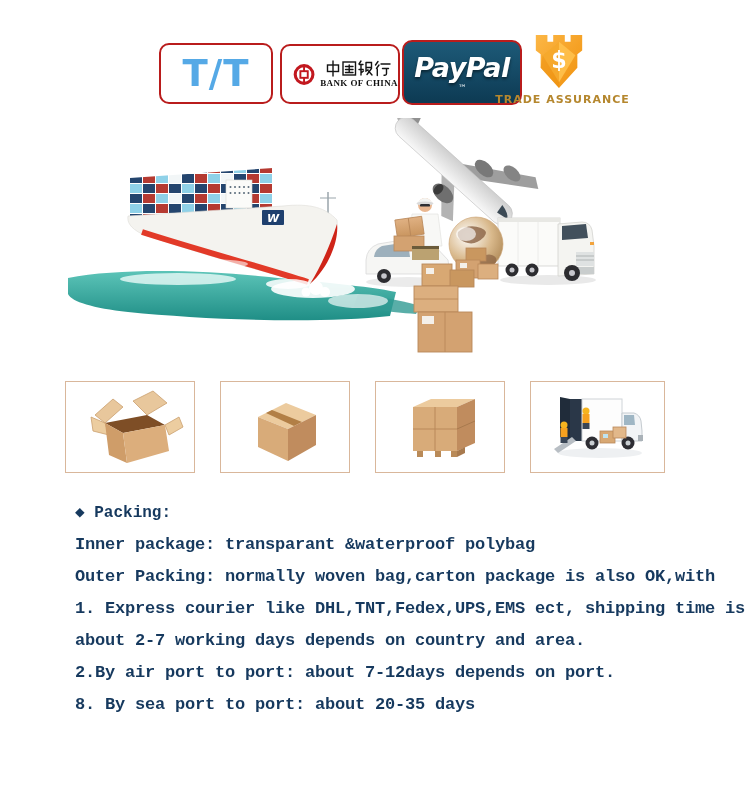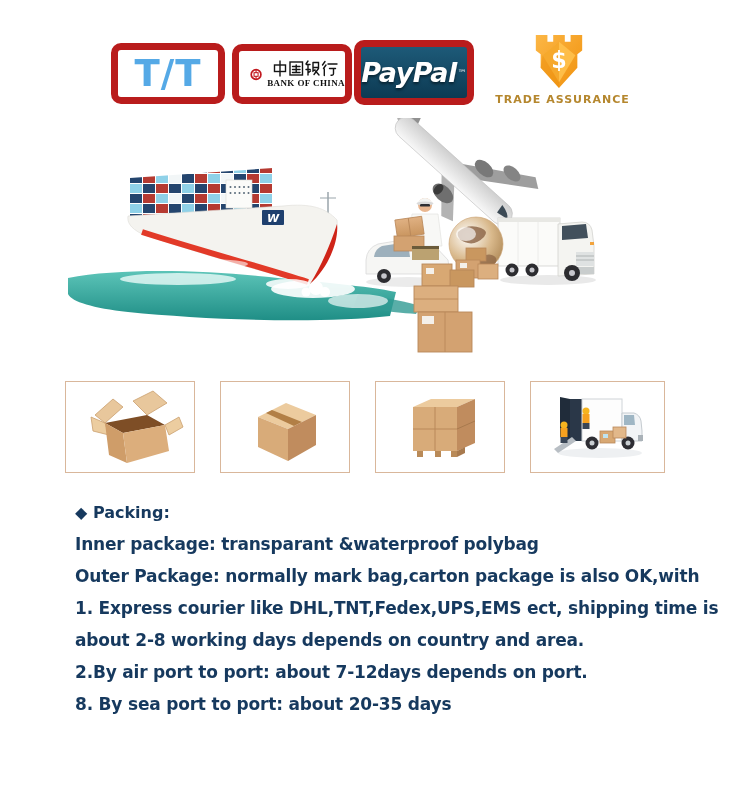--- a/index.html
+++ b/index.html
@@ -1,46 +1,46 @@
 <!DOCTYPE html>
 <html><head>
 <meta charset="utf-8">
 <style>
   html,body{margin:0;padding:0;background:#fff;}
   .page{position:relative;width:750px;height:797px;background:#fff;overflow:hidden;
         font-family:"DejaVu Sans","Liberation Sans",sans-serif;}
 
   
-  .badge{position:absolute;box-sizing:border-box;border:7px solid #b91c1c;border-radius:10px;background:#fff;
-         display:flex;align-items:center;justify-content:center;}
+  .badge{position:absolute;box-sizing:border-box;border:2px solid #b91c1c;border-radius:10px;background:#fff;
+         display:flex;align-items:center;justify-content:center;margin-left:48px;}
   .btn-tt{left:111px;top:43px;width:114px;height:61px;}
   .btn-tt span{font-size:37px;font-weight:bold;color:#55a9e6;letter-spacing:1px;}
   .btn-boc{left:232px;top:44px;width:120px;height:60px;justify-content:flex-start;padding-left:11px;}
   .boc-right{display:flex;flex-direction:column;align-items:center;margin-left:5px;}
   .boc-en{font-family:"Liberation Serif","DejaVu Serif",serif;font-size:9px;font-weight:bold;
           color:#101010;letter-spacing:0.4px;margin-top:1px;white-space:nowrap;}
   .btn-paypal{left:354px;top:40px;width:120px;height:65px;
-              background:linear-gradient(#1d5a78,#0d3a53);}
+              background:linear-gradient(#1d5a78,#0d3a53);flex-direction:column;}
   .btn-paypal .pp{font-size:27px;font-weight:bold;font-style:italic;color:#fff;
                   text-shadow:0 2px 3px rgba(0,0,0,.5);letter-spacing:-0.5px;}
   .btn-paypal sup{font-size:9px;color:#e8eef2;font-style:normal;margin-left:1px;}
   .ta{position:absolute;left:495px;top:34px;width:128px;display:flex;flex-direction:column;align-items:center;}
   .ta-label{margin-top:3px;font-size:11px;font-weight:bold;color:#b5872e;letter-spacing:1px;white-space:nowrap;margin-left:7px;}
 
   
   .collage{position:absolute;left:58px;top:118px;width:637px;height:250px;}
 
   
   .frame{position:absolute;top:381px;height:92px;width:130px;box-sizing:border-box;
          border:1px solid #d9b79b;background:#fff;display:flex;align-items:center;justify-content:center;}
   .f1{left:65px;} .f2{left:220px;} .f3{left:375px;} .f4{left:530px;width:135px;}
 
   
   .text-block{position:absolute;left:75px;top:496px;width:648px;color:#16395e;font-weight:bold;}
-  .tline{height:32px;display:flex;align-items:center;white-space:nowrap;}
+  .tline{height:32px;display:flex;align-items:center;white-space:nowrap;font-family:Liberation Mono, monospace;}
   .tline.heading{font-size:16px;}
   .tline.body{font-size:17px;letter-spacing:-0.2px;text-align:right;}
 </style>
 </head>
 <body>
 
 <div class="page">
 
   <div class="badge btn-tt">
     <span>T/T</span>
@@ -308,20 +308,20 @@
       </g>
       <rect x="58" y="44" width="15" height="12" fill="#d8a873" stroke="#b9885a" stroke-width="0.8"></rect>
       <rect x="71" y="40" width="13" height="11" fill="#e2b88a" stroke="#b9885a" stroke-width="0.8"></rect>
       <rect x="61" y="47" width="5" height="4" fill="#bfe3ef"></rect>
     </svg>
   </div>
 
   <div class="text-block">
     <div class="tline heading">◆ Packing:</div>
     <div class="tline body">Inner package: transparant &amp;waterproof polybag</div>
-    <div class="tline body">Outer Package: normally mark bag,carton package is also OK,with</div>
+    <div class="tline body">Outer Packing: normally woven bag,carton package is also OK,with</div>
     <div class="tline body">1. Express courier like DHL,TNT,Fedex,UPS,EMS ect, shipping time is</div>
-    <div class="tline body">about 2-8 working days depends on country and area.</div>
+    <div class="tline body">about 2-7 working days depends on country and area.</div>
     <div class="tline body">2.By air port to port: about 7-12days depends on port.</div>
     <div class="tline body">8. By sea port to port: about 20-35 days</div>
   </div>
 
 </div>
 
 </body></html>

